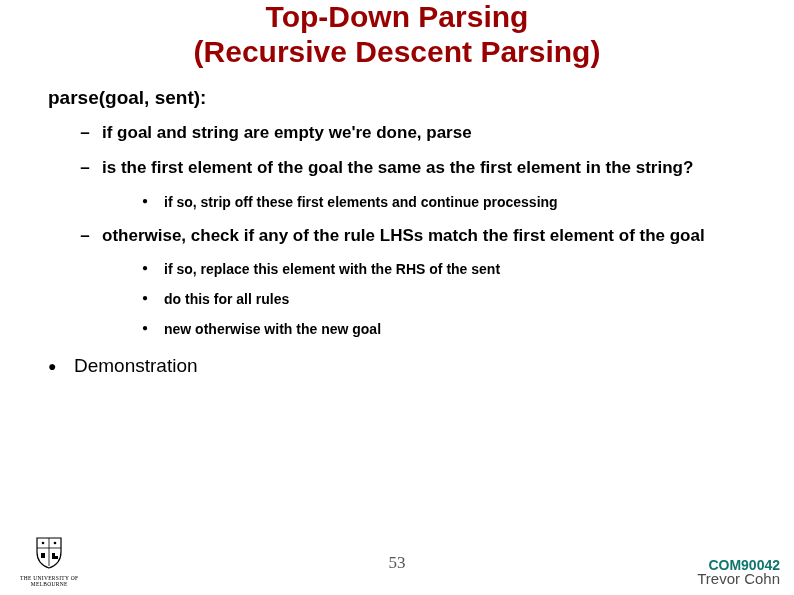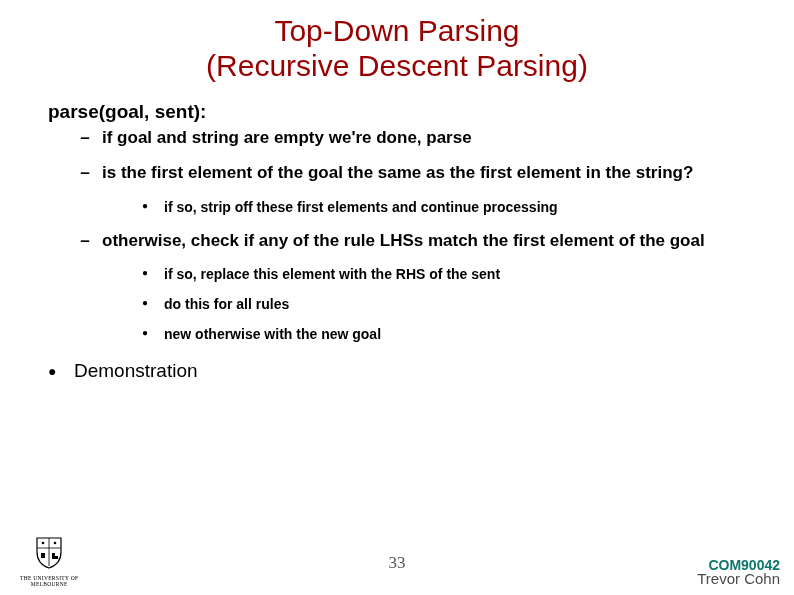--- a/index.html
+++ b/index.html
@@ -7,33 +7,32 @@
     width: 794px;
     height: 595px;
     background: #ffffff;
     font-family: Arial, Helvetica, sans-serif;
     position: relative;
     overflow: hidden;
   }
   .slide-title {
     text-align: center;
     font-size: 30px;
-    font-weight: normal;
+    font-weight: bold;
     color: #990000;
-    padding-top: 14px;
     line-height: 1.15;
   }
   .content {
     padding: 18px 48px 0 48px;
   }
   .subheading {
     font-size: 19px;
     font-weight: bold;
     color: #000;
-    margin-bottom: 4px;
+    margin-bottom: 13px;
   }
   .l1 {
     margin-left: 30px;
     margin-bottom: 16px;
   }
   .l1-item {
     display: flex;
     align-items: flex-start;
     font-size: 17px;
     font-weight: bold;
@@ -196,16 +195,16 @@
       <line x1="18" y1="4" x2="18" y2="32" stroke="#000" stroke-width="0.8"></line>
       <line x1="6" y1="14" x2="30" y2="14" stroke="#000" stroke-width="0.8"></line>
       <circle cx="12" cy="9" r="1.3" fill="#000"></circle>
       <circle cx="24" cy="9" r="1.3" fill="#000"></circle>
       <rect x="10" y="19" width="4" height="5" fill="#000"></rect>
       <path d="M21 19 l3 0 l0 3 l3 0 l0 3 l-6 0 z" fill="#000"></path>
     </svg>
     <div class="logo-text" style="white-space:pre;">THE UNIVERSITY OF
 MELBOURNE</div>
   </div>
-  <div class="page-num">33</div>
+  <div class="page-num">53</div>
   <div class="course">COM90042</div>
   <div class="author">Trevor Cohn</div>
 </div>
 
 </body></html>

